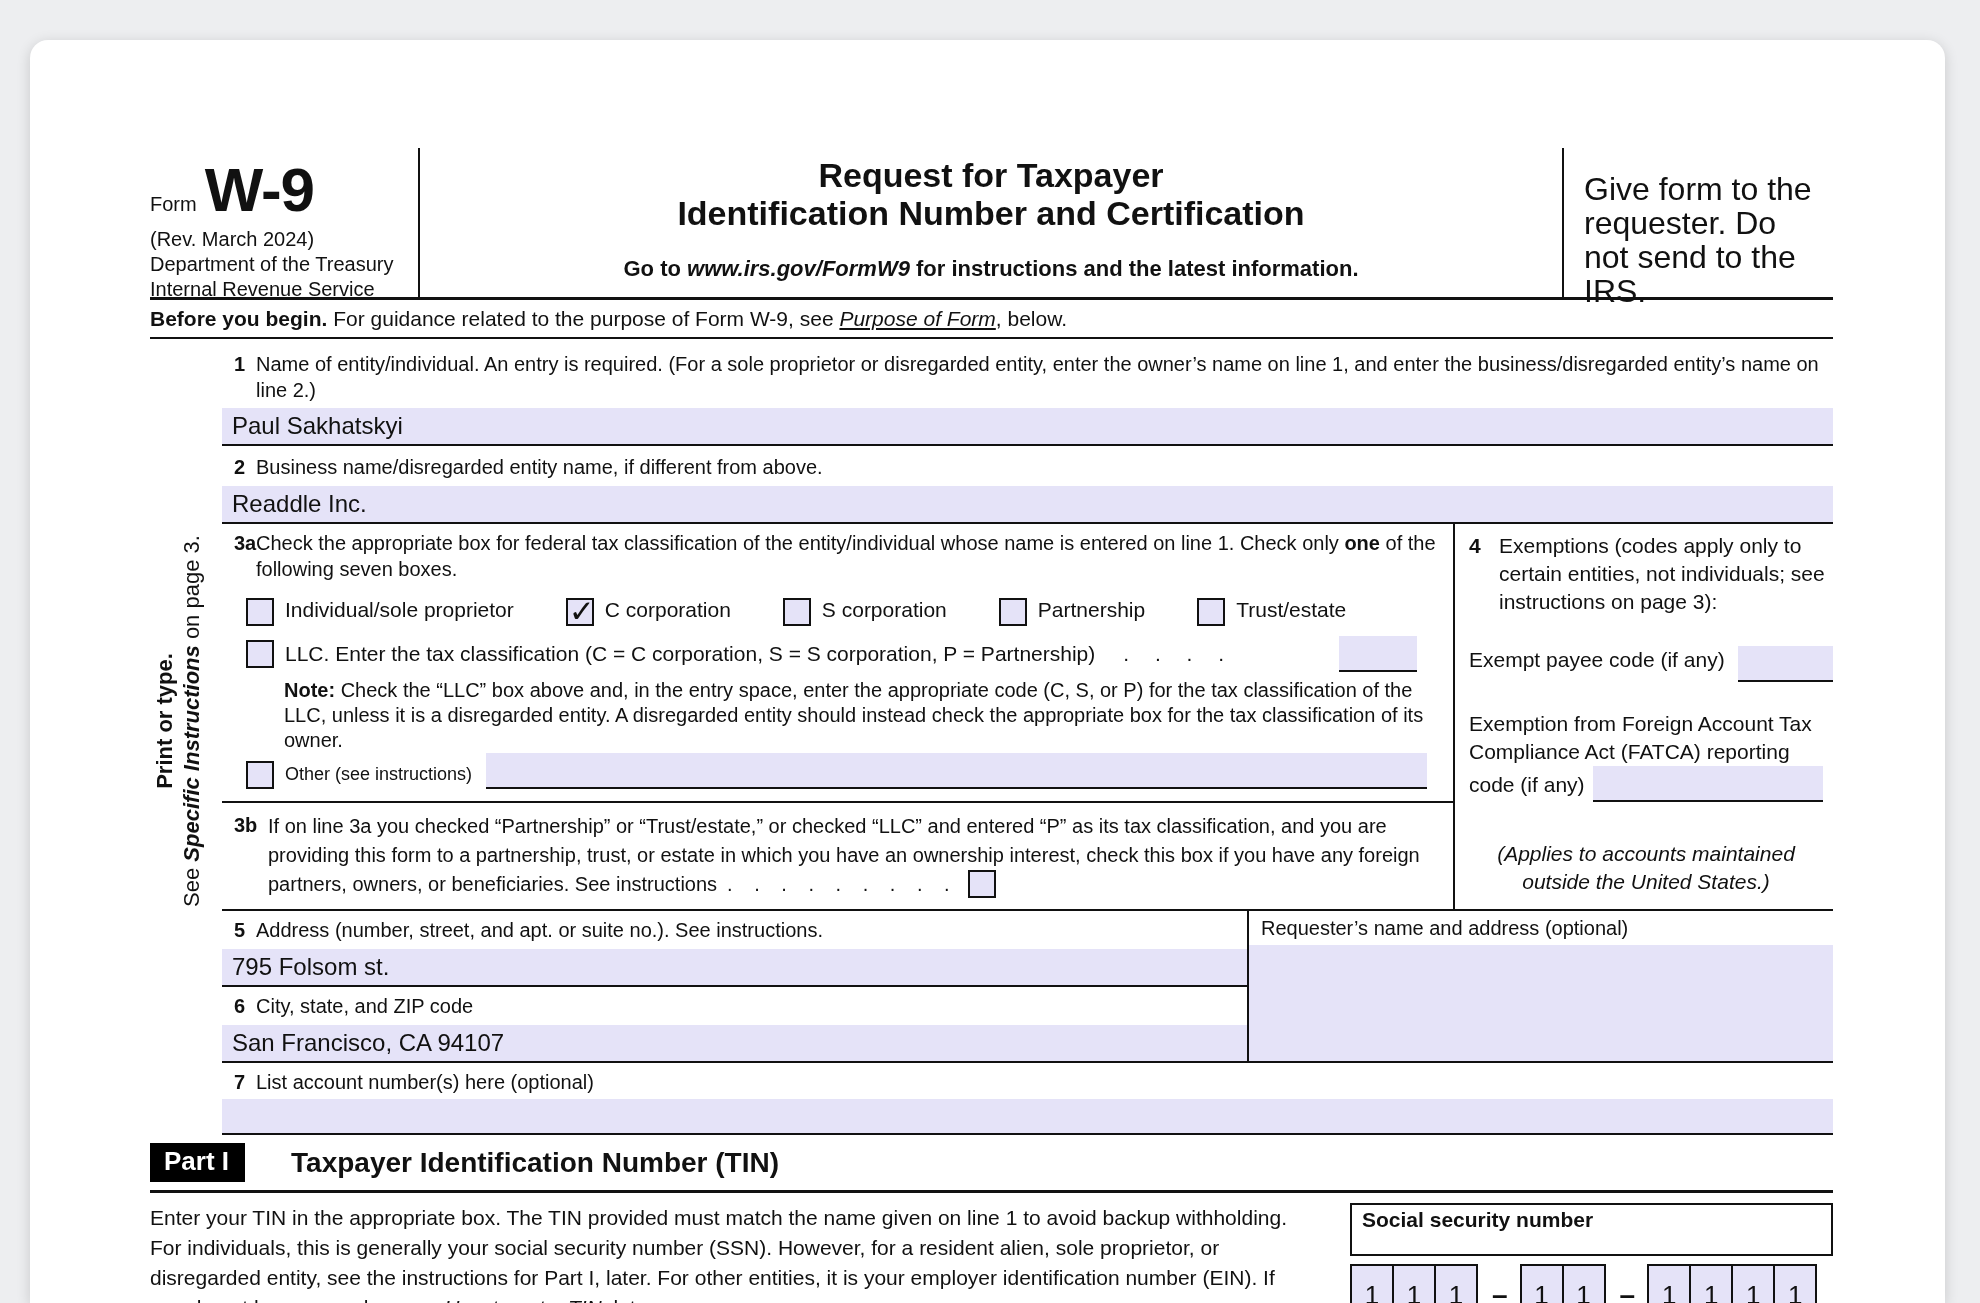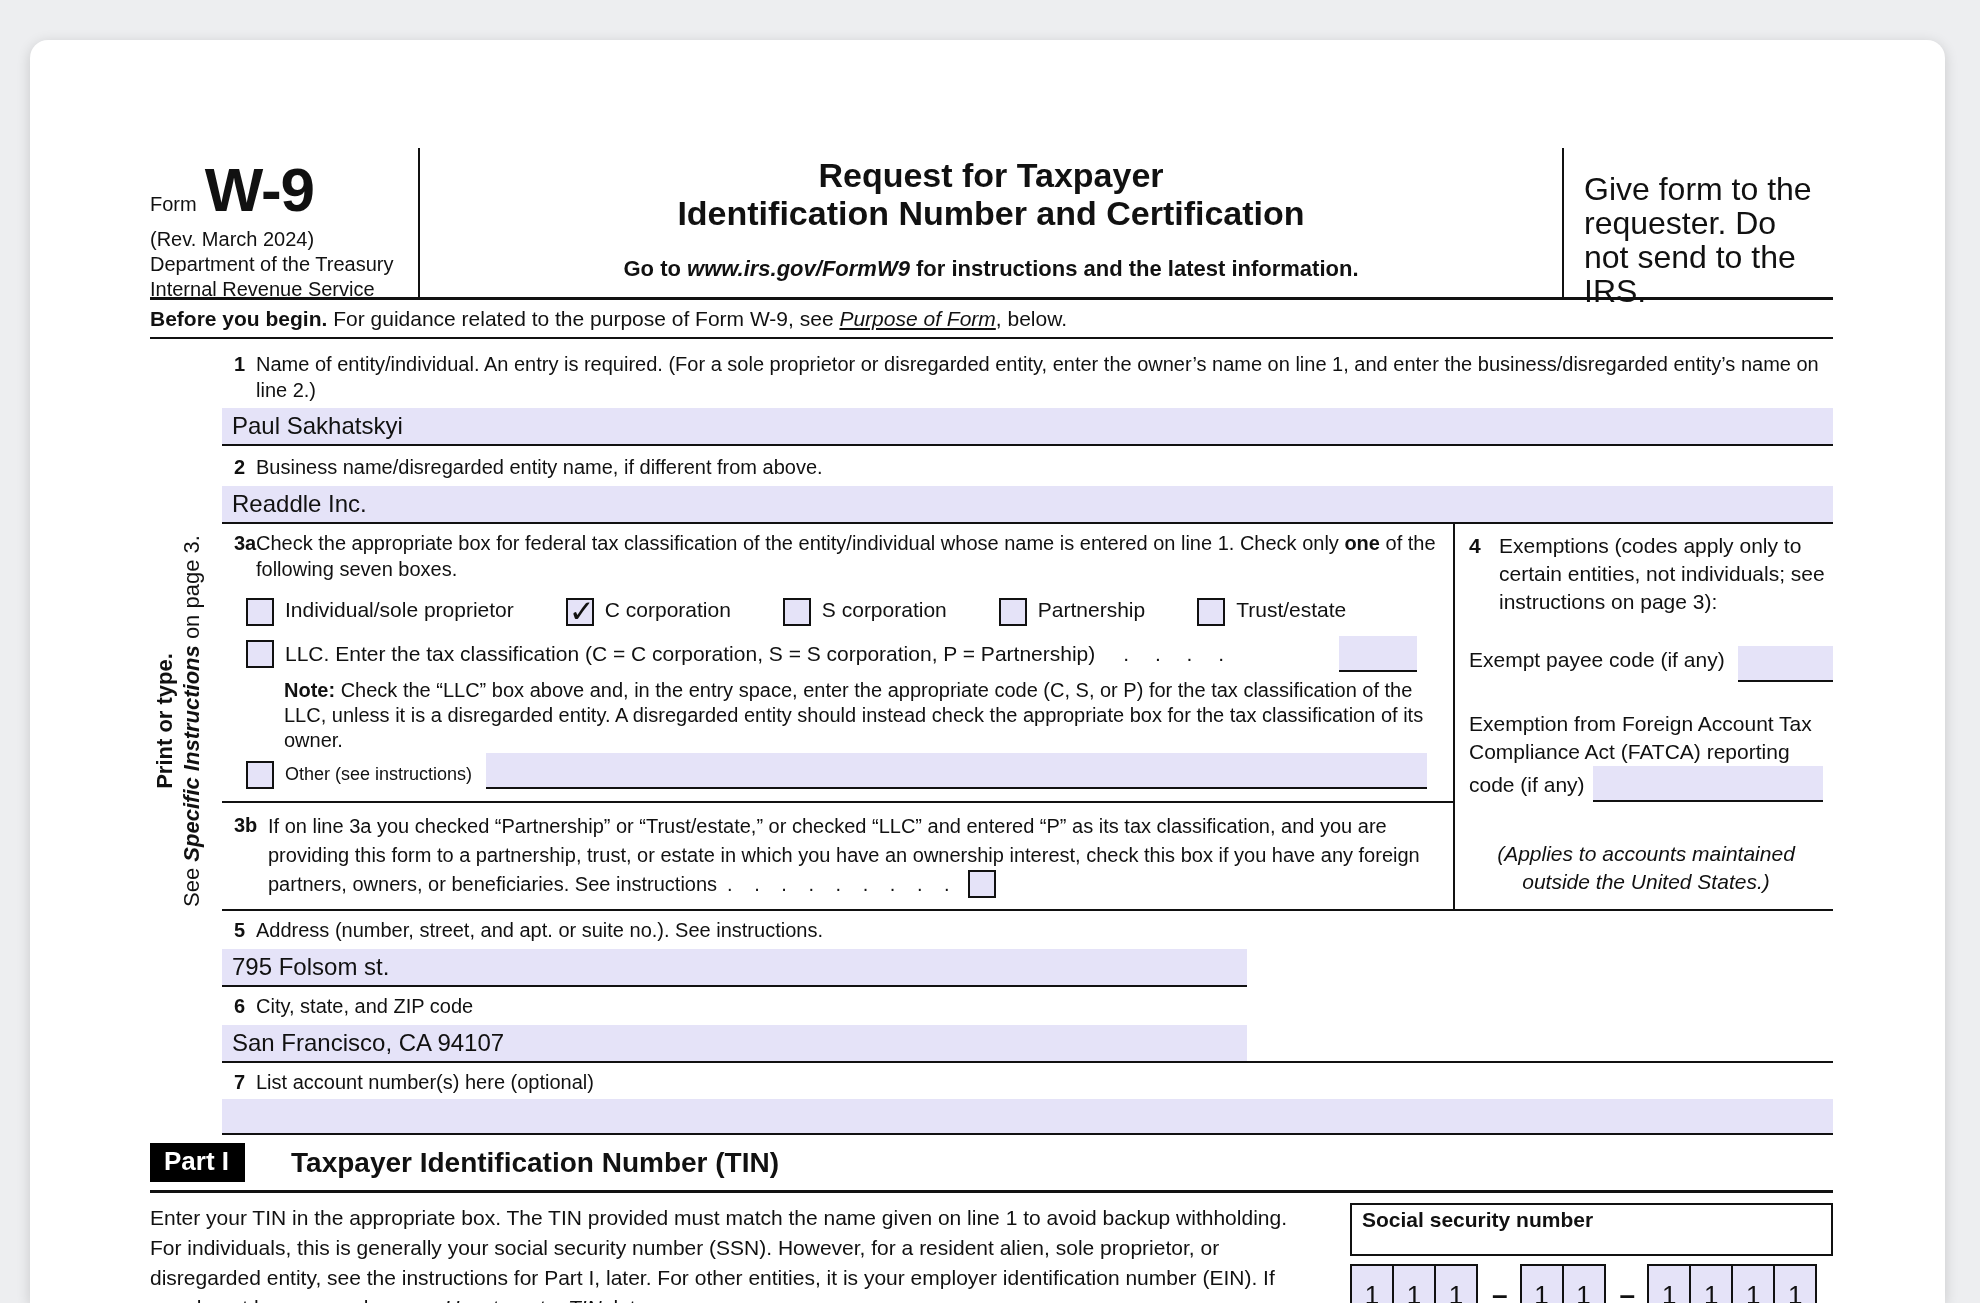--- a/index.html
+++ b/index.html
@@ -276,20 +276,24 @@
               <div class="bar">795 Folsom st.</div>
             </div>
             <div class="row6">
               <div class="numlbl">
                 <span class="num">6</span>
                 <span class="lbltxt">City, state, and ZIP code</span>
               </div>
               <div class="bar">San Francisco, CA 94107</div>
             </div>
           </div>
+          <div class="req-col">
+            <div class="req-label">Requester’s name and address (optional)</div>
+            <div class="req-box"></div>
+          </div>
         </div>
 
         <div class="row7">
           <div class="numlbl">
             <span class="num">7</span>
             <span class="lbltxt">List account number(s) here (optional)</span>
           </div>
           <div class="bar bar-7"></div>
         </div>
       </div>

